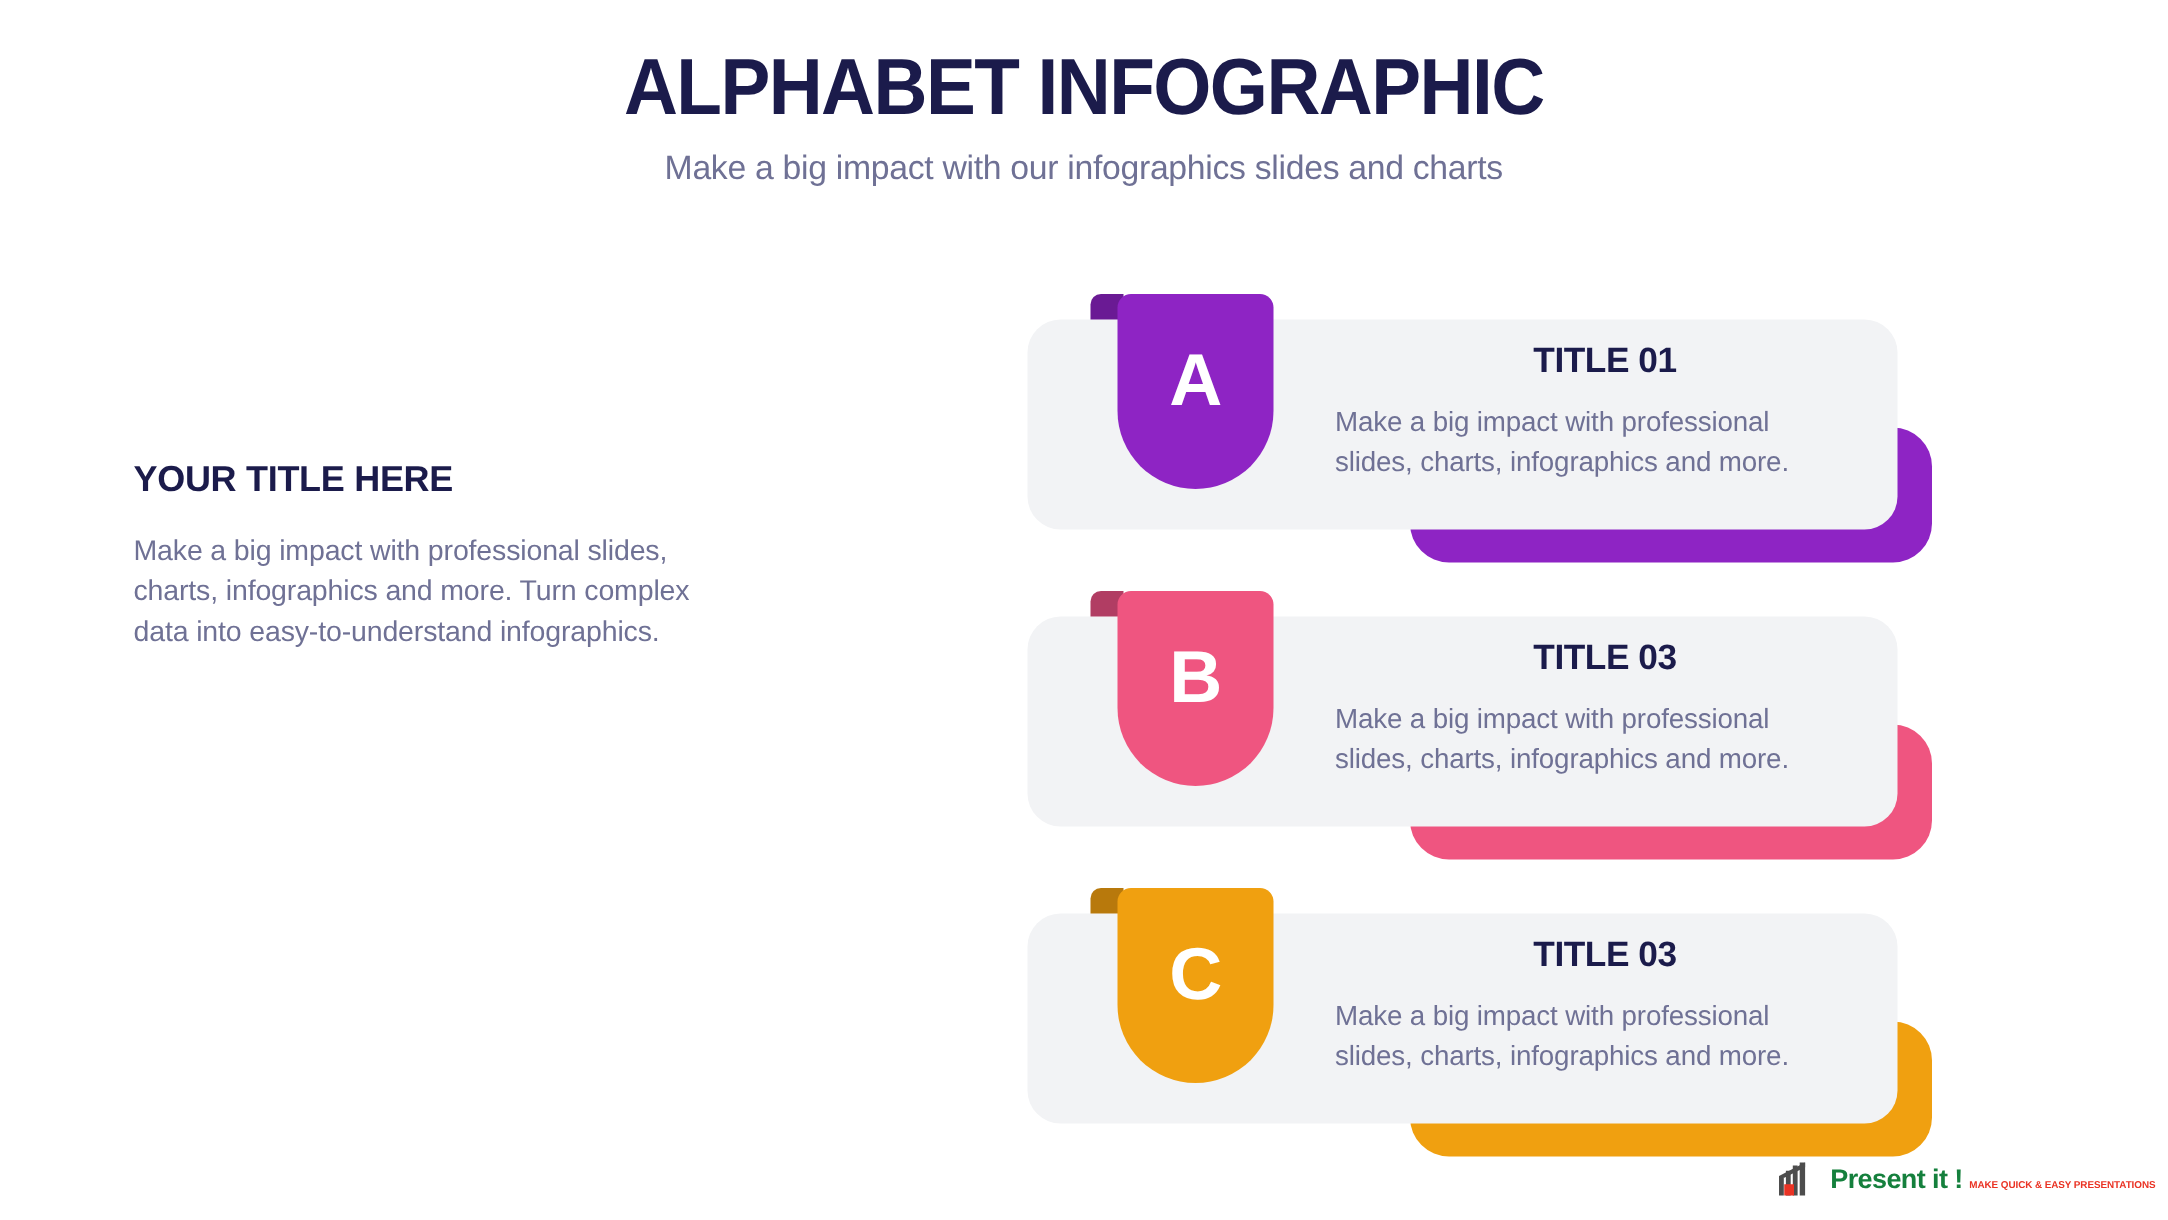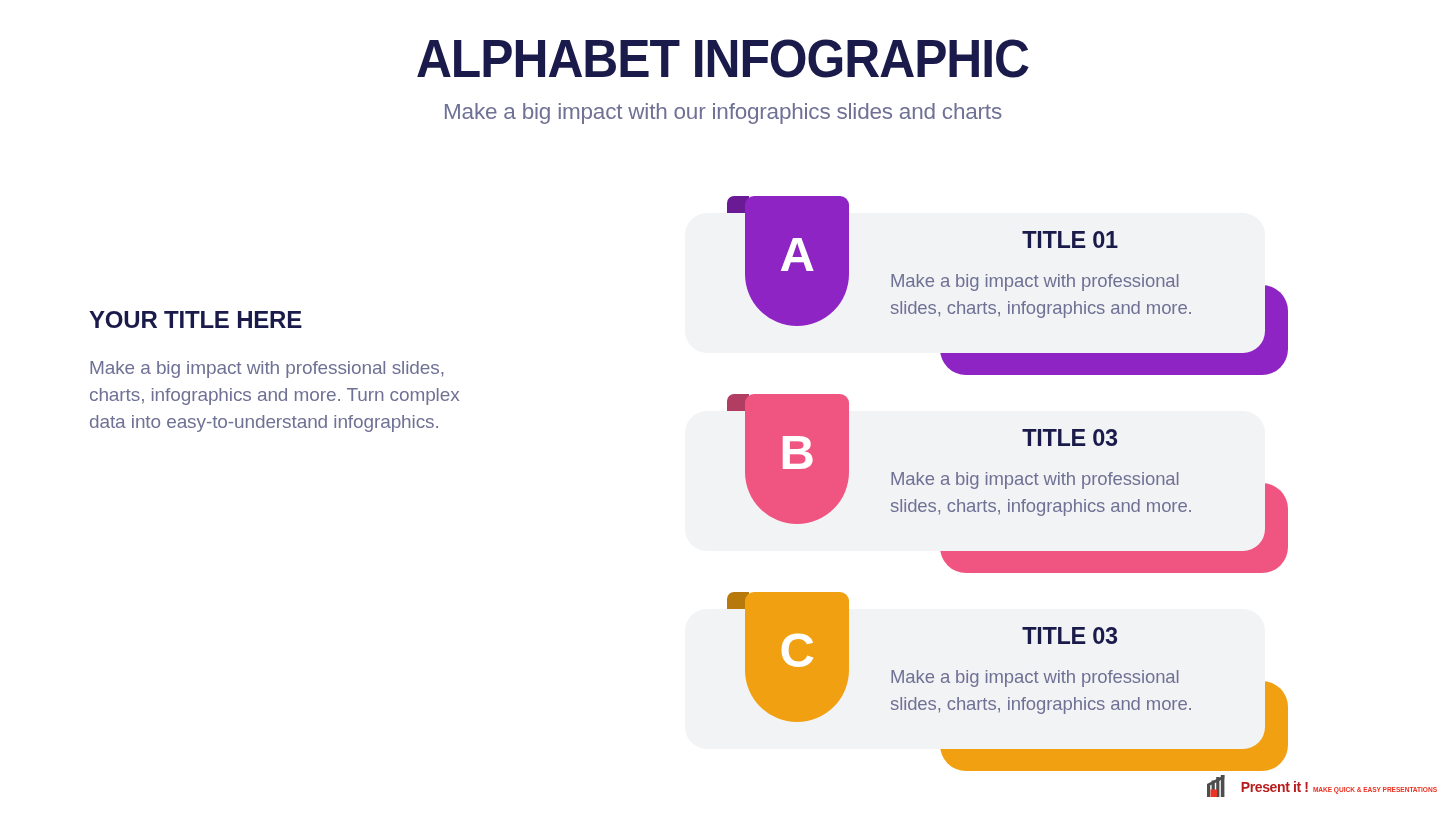--- a/index.html
+++ b/index.html
@@ -181,24 +181,24 @@
     align-items: center;
     gap: 5px;
   }
   .logo-mark {
     width: 30px;
     height: 25px;
     flex: none;
   }
   .logo-text { display: block; }
   .logo-name {
-    font-size: 14px;
+    font-size: 18px;
     line-height: 18px;
     font-weight: 800;
-    color: #b91c1c;
+    color: #15803d;
     font-family: "Liberation Sans Narrow", "Liberation Sans", sans-serif;
     letter-spacing: -0.4px;
     white-space: nowrap;
   }
   .logo-tag {
     font-size: 6.6px;
     line-height: 9px;
     font-weight: 700;
     color: #ea3324;
     font-family: "Liberation Sans Narrow", "Liberation Sans", sans-serif;

